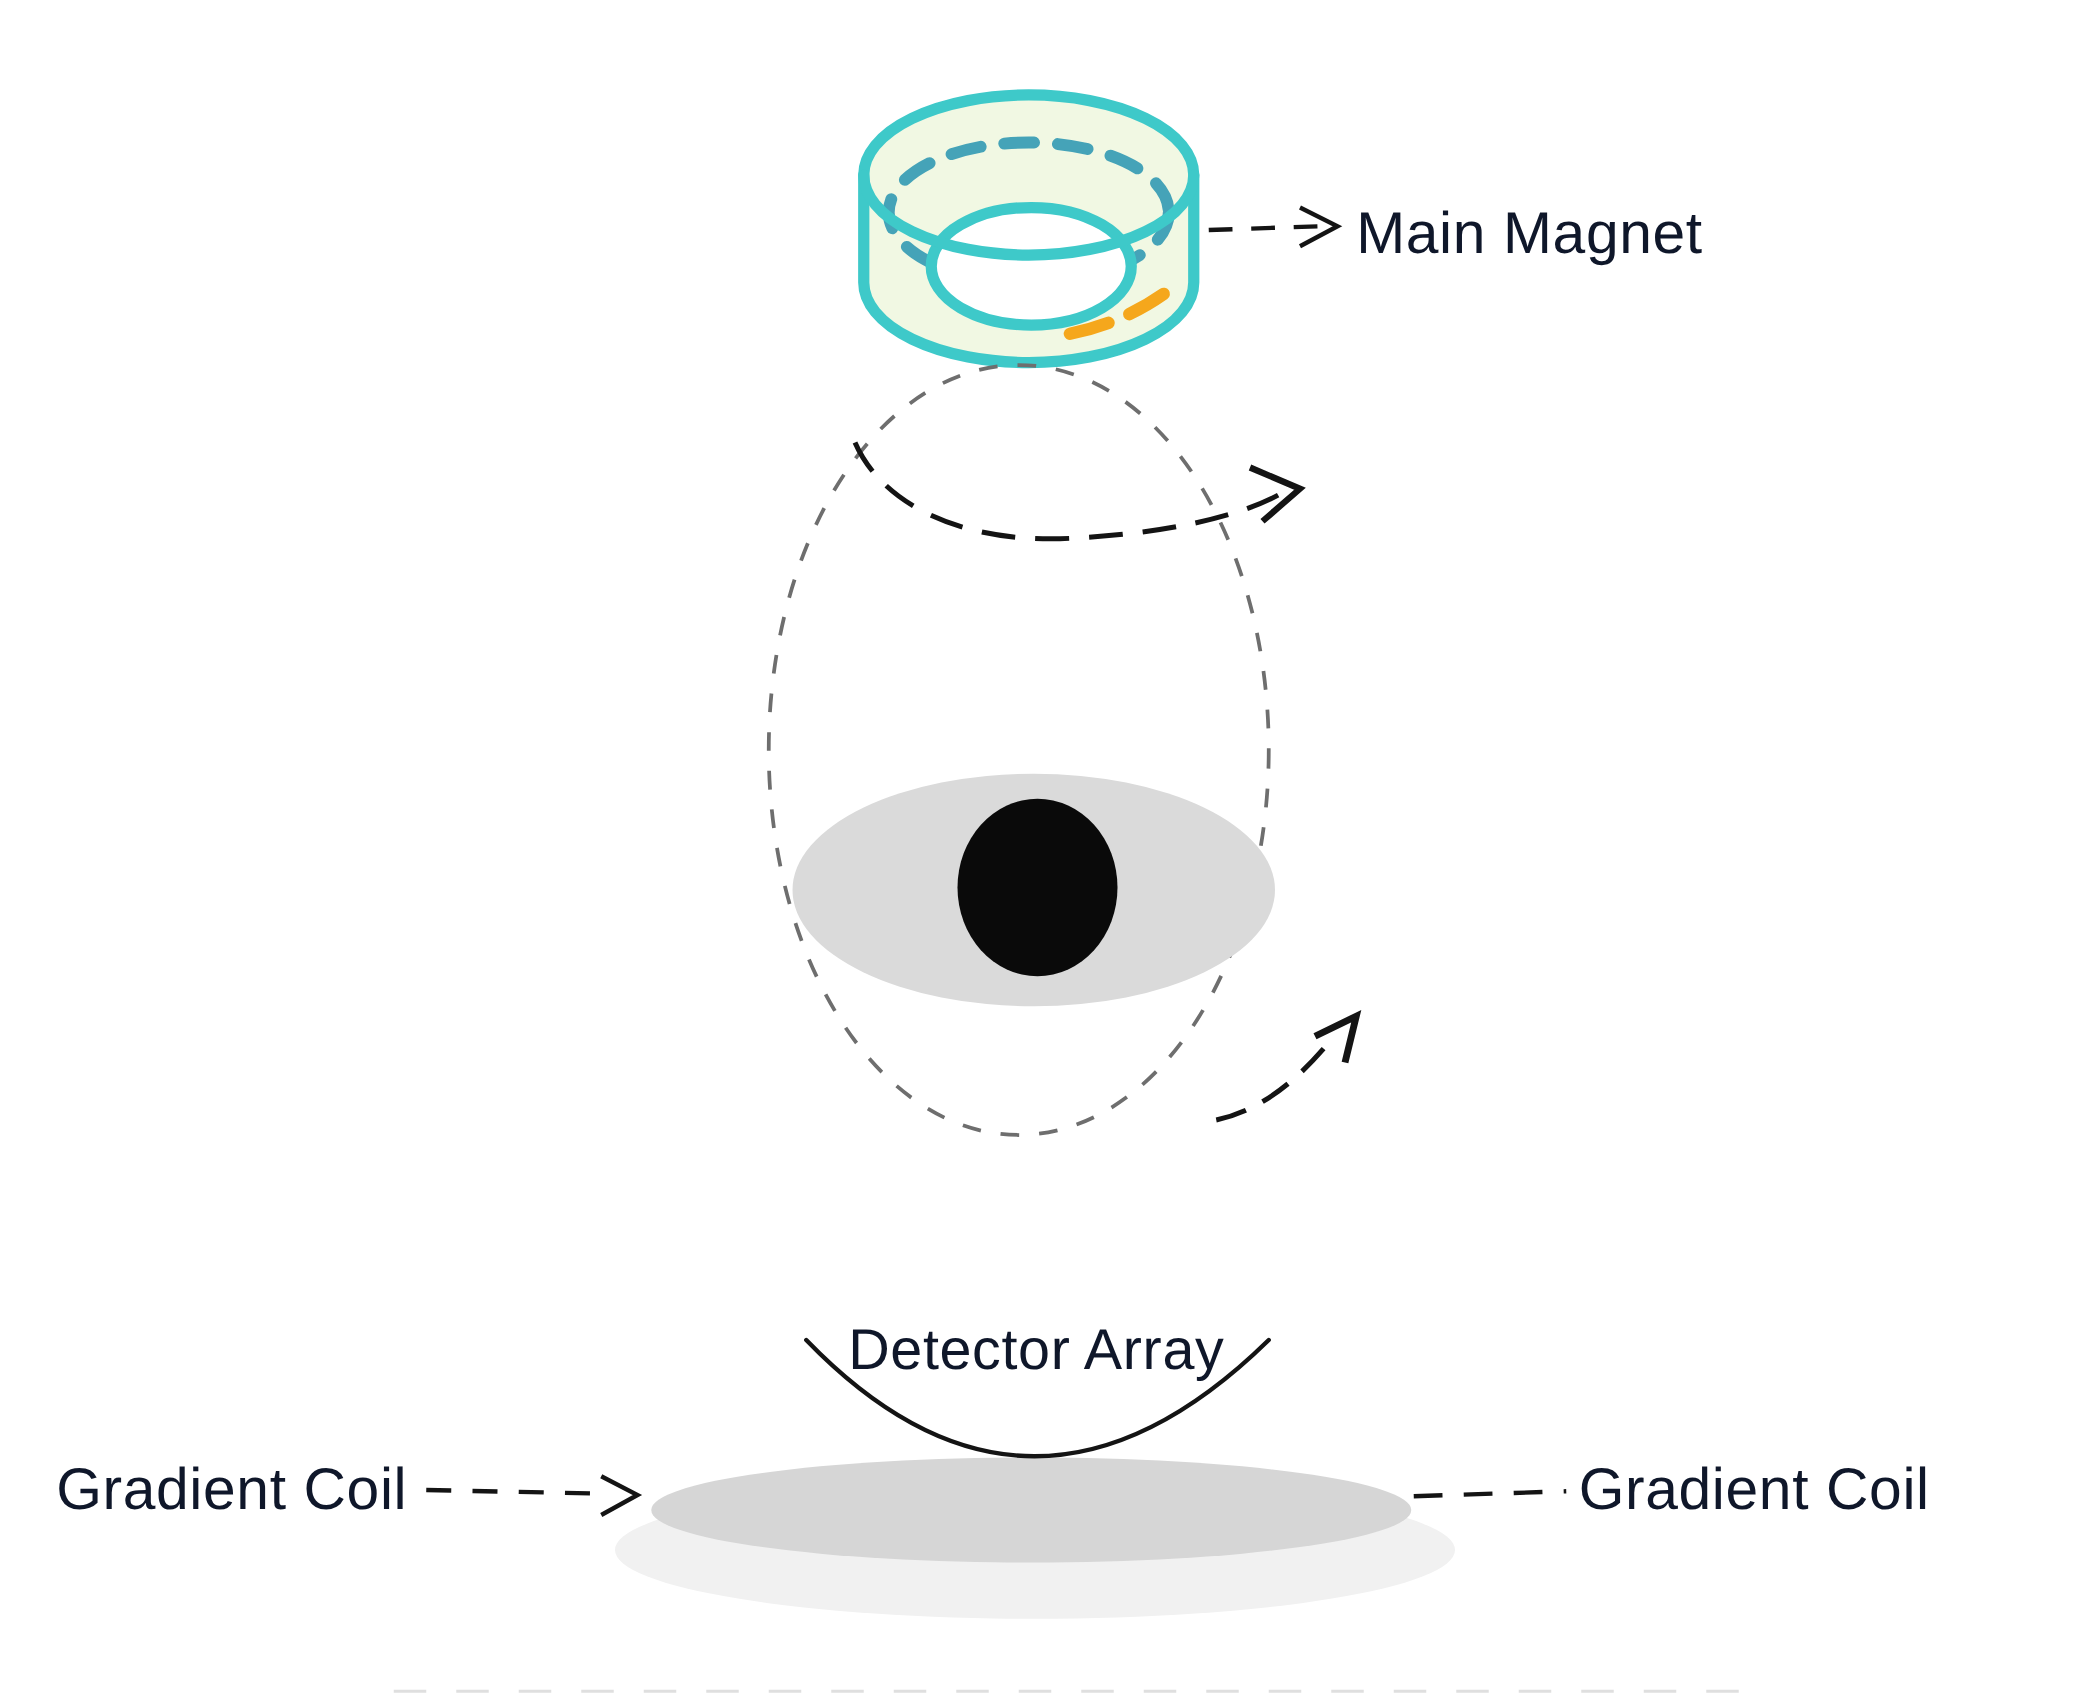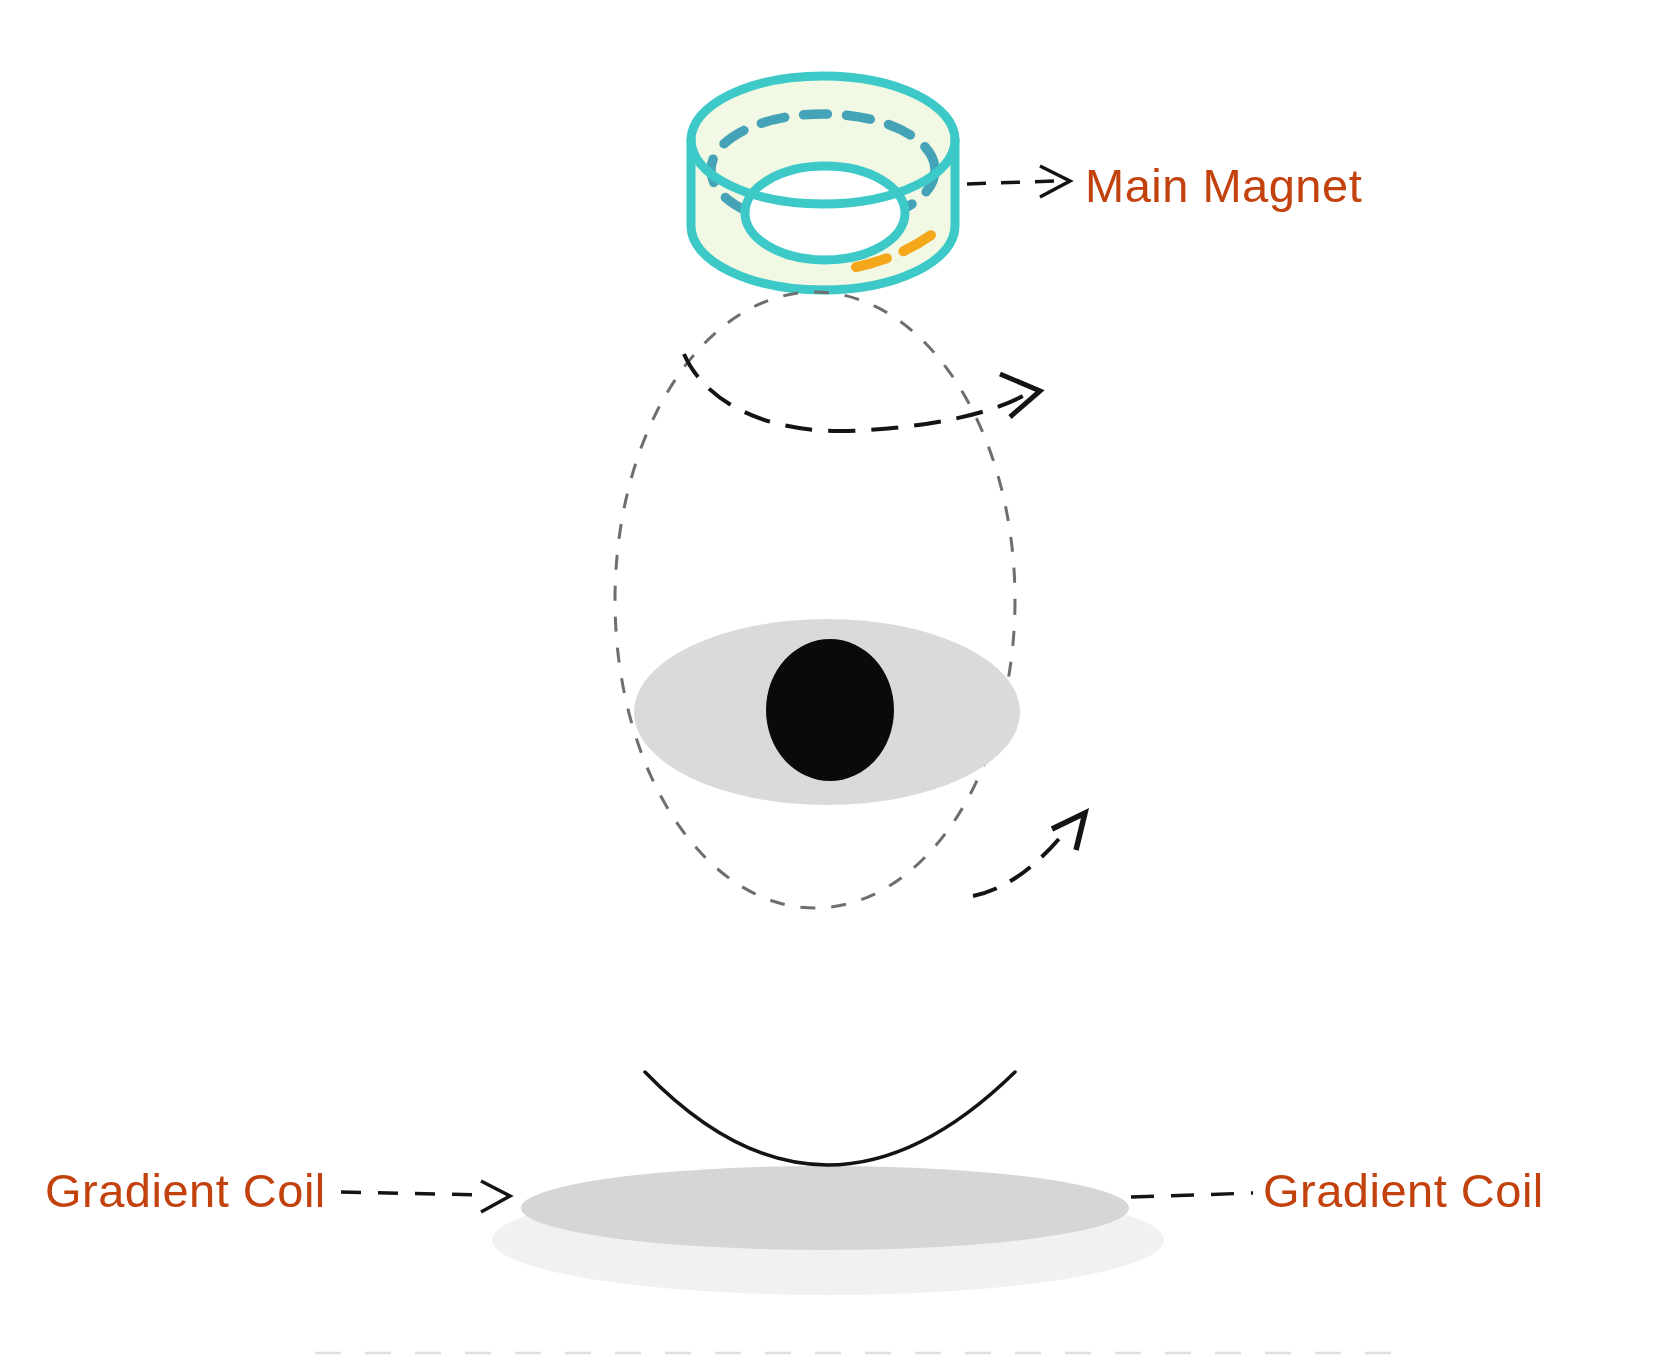--- a/index.html
+++ b/index.html
@@ -6,21 +6,21 @@
   .canvas{
     position:relative;
     width:1665px;height:1356px;
     background:#ffffff;
     overflow:hidden;
     font-family:"Liberation Sans", sans-serif;
   }
   .canvas svg{position:absolute;left:0;top:0;}
   .label{
     position:absolute;
-    color:#c2410c;
+    color:#0f172a;
     font-size:47px;
     line-height:1.05;
     white-space:nowrap;
     letter-spacing:0.5px;
   }
   .label.centered{transform:translateX(-50%);}
 </style>
 </head>
 <body>
 
@@ -76,18 +76,19 @@
     </g>
 
     <path d="M 1131 1197 L 1253 1193" fill="none" stroke="#141414" stroke-width="3.5" stroke-dasharray="23 17"></path>
 
     <path d="M 315 1353 L 1410 1353" fill="none" stroke="#DFDFDF" stroke-width="2.5" stroke-dasharray="26 24"></path>
   </svg>
 
   <div class="label" style="left:1085px; top:161px;">Main Magnet</div>
 
 
+  <div class="label centered" style="left:829px; top:1055px; font-size:46px;">Detector Array</div>
 
   <div class="label" style="left:45px; top:1166px;">Gradient Coil</div>
 
   <div class="label" style="left:1263px; top:1166px;">Gradient Coil</div>
 
 </div>
 
 </body></html>

